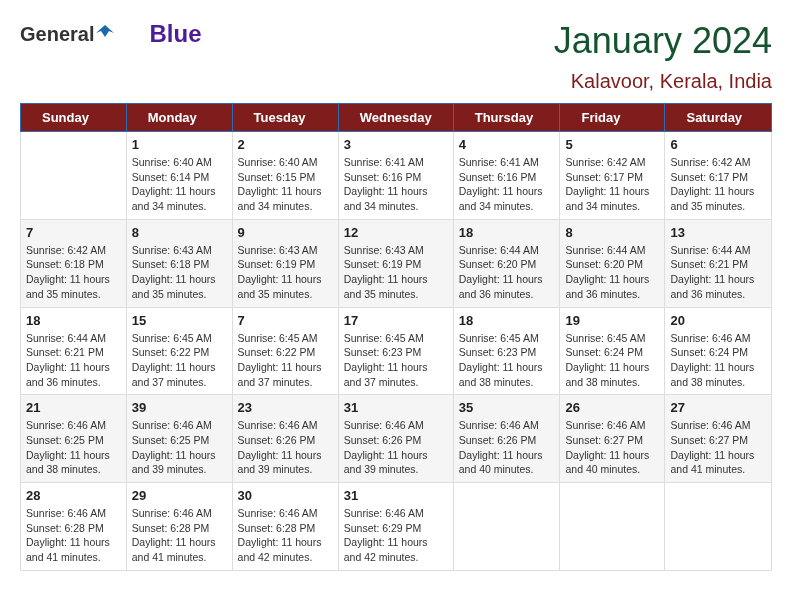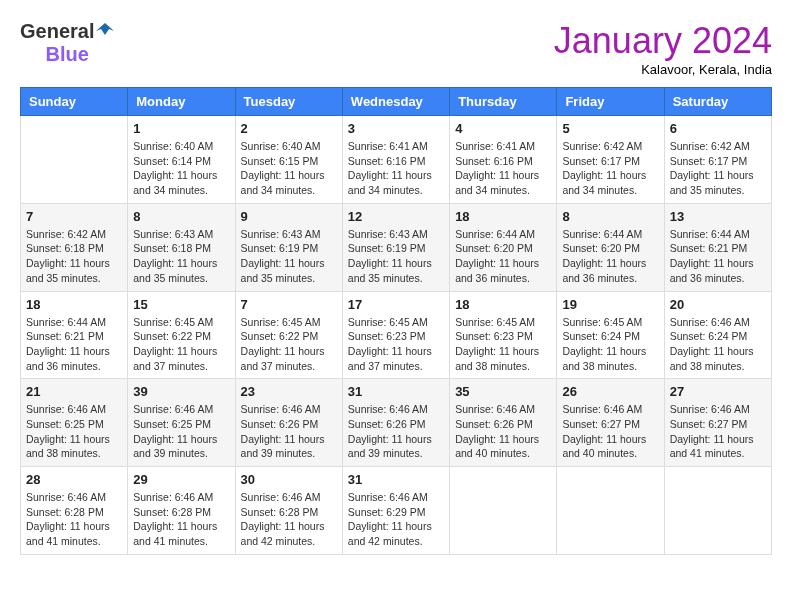--- a/index.html
+++ b/index.html
@@ -11,45 +11,47 @@
       padding: 20px;
     }
     .header {
       display: flex;
       align-items: flex-start;
       justify-content: space-between;
       margin-bottom: 10px;
     }
     .logo {
       display: flex;
-      flex-direction: column;
+      flex-direction: row;
       align-items: center;
+      gap: 35px;
     }
     .title-block {
       text-align: right;
     }
     .month-title {
       font-size: 36px;
-      color: #a21caf;
+      color: #14532d;
       font-weight: normal;
     }
     .location-title {
-      font-size: 13px;
-      color: #000000;
+      font-size: 20px;
+      color: #7f1d1d;
+      margin-top: 8px;
     }
     table {
       width: 100%;
       border-collapse: collapse;
       font-size: 11px;
     }
     thead tr th {
-      background-color: #3b82f6;
+      background-color: #7f1d1d;
       color: #fff;
       text-align: left;
-      padding: 6px 8px;
+      padding: 6px 21px;
       font-size: 13px;
       font-weight: bold;
       border: 1px solid #2a6db5;
     }
     tbody tr td {
       vertical-align: top;
       padding: 5px 5px;
       border: 1px solid #ddd;
       min-height: 80px;
       width: 14.28%;
@@ -70,21 +72,21 @@
     .day-info {
       font-size: 10.5px;
       color: #333;
       line-height: 1.4;
     }
     .logo-wrapper {
       display: flex;
       align-items: center;
     }
     .logo-text-general { color: #333; font-weight: bold; font-size: 20px; }
-    .logo-text-blue { color: #8b5cf6; font-weight: bold; font-size: 20px; }
+    .logo-text-blue { color: #4c1d95; font-weight: bold; font-size: 24px; }
   </style>
 </head>
 <body>
 
 <div class="header">
   <div class="logo">
     <div class="logo-wrapper">
       <span class="logo-text-general">General</span>
       <svg width="18" height="18" viewBox="0 0 18 18" style="margin-left:2px;margin-top:-4px;">
         <polygon points="9,2 18,10 13,8 9,14 5,8 0,10" fill="#1a6aad"></polygon>

